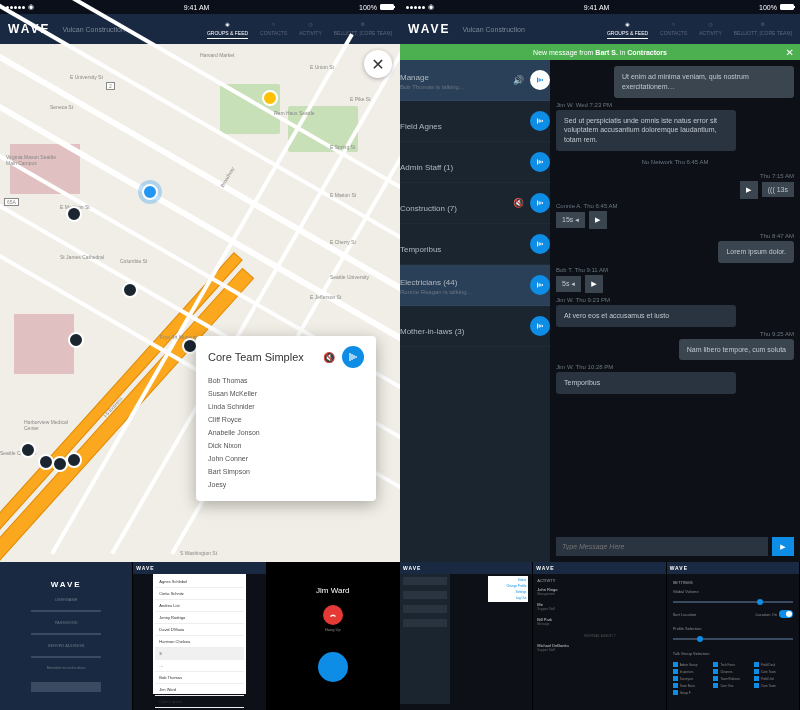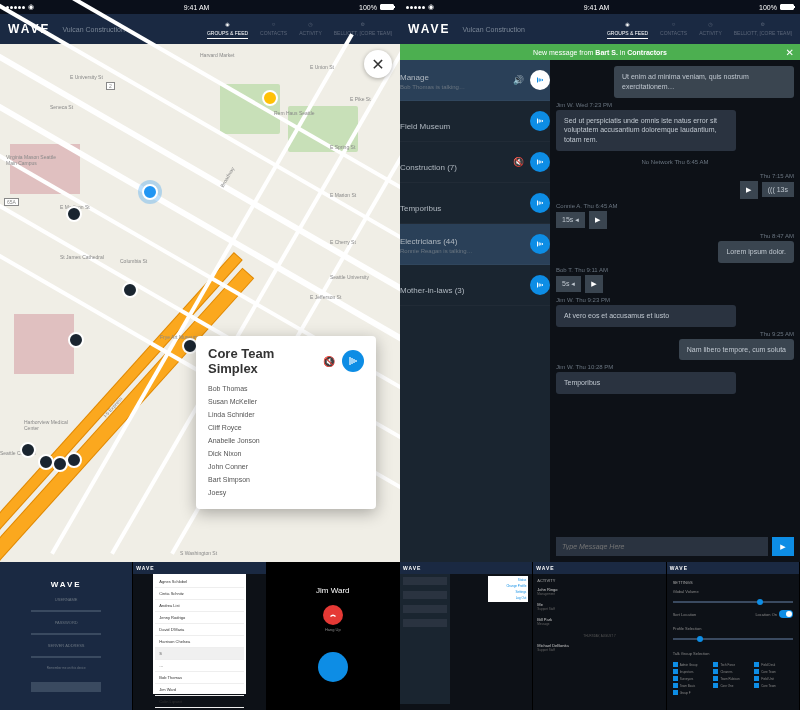--- a/index.html
+++ b/index.html
@@ -27,21 +27,21 @@
 .hwy{position:absolute;background:#fba81e;box-shadow:0 0 0 1px #e08800}
 .park{position:absolute;background:#c8e0b8;border-radius:2px}
 .bldg{position:absolute;background:#e0c0c0}
 .lbl{position:absolute;font-size:5px;color:#888}
 .pin{position:absolute;width:16px;height:16px;border-radius:50%;background:#1a2530;border:2px solid #fff;transform:translate(-50%,-50%)}
 .pin.blue{background:#2196f3;box-shadow:0 0 0 4px rgba(33,150,243,.3)}
 .pin.yellow{background:#ffc107}
 .close-btn{position:absolute;top:50px;right:8px;width:28px;height:28px;border-radius:50%;background:#fff;box-shadow:0 1px 4px rgba(0,0,0,.3);display:flex;align-items:center;justify-content:center;font-size:16px;color:#333}
 .popup{position:absolute;background:#fff;border-radius:4px;box-shadow:0 4px 16px rgba(0,0,0,.3);left:196px;top:336px;width:180px;padding:10px 12px}
 .popup-hdr{display:flex;align-items:center;justify-content:space-between;margin-bottom:6px}
-.popup-title{font-size:13px;color:#333;font-weight:700}
+.popup-title{font-size:11px;color:#333;font-weight:400}
 .popup-actions{display:flex;align-items:center;gap:6px}
 .mute{color:#999;font-size:10px}
 .ptt{width:22px;height:22px;border-radius:50%;background:#0d8de5;display:flex;align-items:center;justify-content:center}
 .popup-list{font-size:7px;color:#555}
 .popup-list div{padding:3px 0}
 .banner{height:16px;background:#4caf50;color:#fff;font-size:7px;display:flex;align-items:center;justify-content:center;position:relative}
 .banner-close{position:absolute;right:6px;font-size:10px}
 .rmain{display:flex;height:502px}
 .groups{width:150px;background:#1a2530}
 .group{display:flex;align-items:flex-end;justify-content:space-between;padding:10px 0;font-size:8px;color:#b0b8c0;border-bottom:1px solid rgba(255,255,255,.03)}
@@ -288,21 +288,33 @@
               <span class="gmute">🔊</span>
               <div class="gptt white">
                 <svg width="10" height="10" viewBox="0 0 12 12">
                   <path d="M3 3 Q3 6 3 9 M5 4 Q5 6 5 8 M7 4.5 Q7 6 7 7.5 M9 5 Q9 6 9 7" stroke="#0d8de5" stroke-width="1.2" fill="none"></path>
                 </svg>
               </div>
             </div>
           </div>
           <div class="group">
             <div class="gname">
-              <div>Field Museum</div>
+              <div>Field Agnes</div>
+            </div>
+            <div class="gicons">
+              <div class="gptt">
+                <svg width="10" height="10" viewBox="0 0 12 12">
+                  <path d="M3 3 Q3 6 3 9 M5 4 Q5 6 5 8 M7 4.5 Q7 6 7 7.5 M9 5 Q9 6 9 7" stroke="#fff" stroke-width="1.2" fill="none"></path>
+                </svg>
+              </div>
+            </div>
+          </div>
+          <div class="group">
+            <div class="gname">
+              <div>Admin Staff (1)</div>
             </div>
             <div class="gicons">
               <div class="gptt">
                 <svg width="10" height="10" viewBox="0 0 12 12">
                   <path d="M3 3 Q3 6 3 9 M5 4 Q5 6 5 8 M7 4.5 Q7 6 7 7.5 M9 5 Q9 6 9 7" stroke="#fff" stroke-width="1.2" fill="none"></path>
                 </svg>
               </div>
             </div>
           </div>
           <div class="group">

